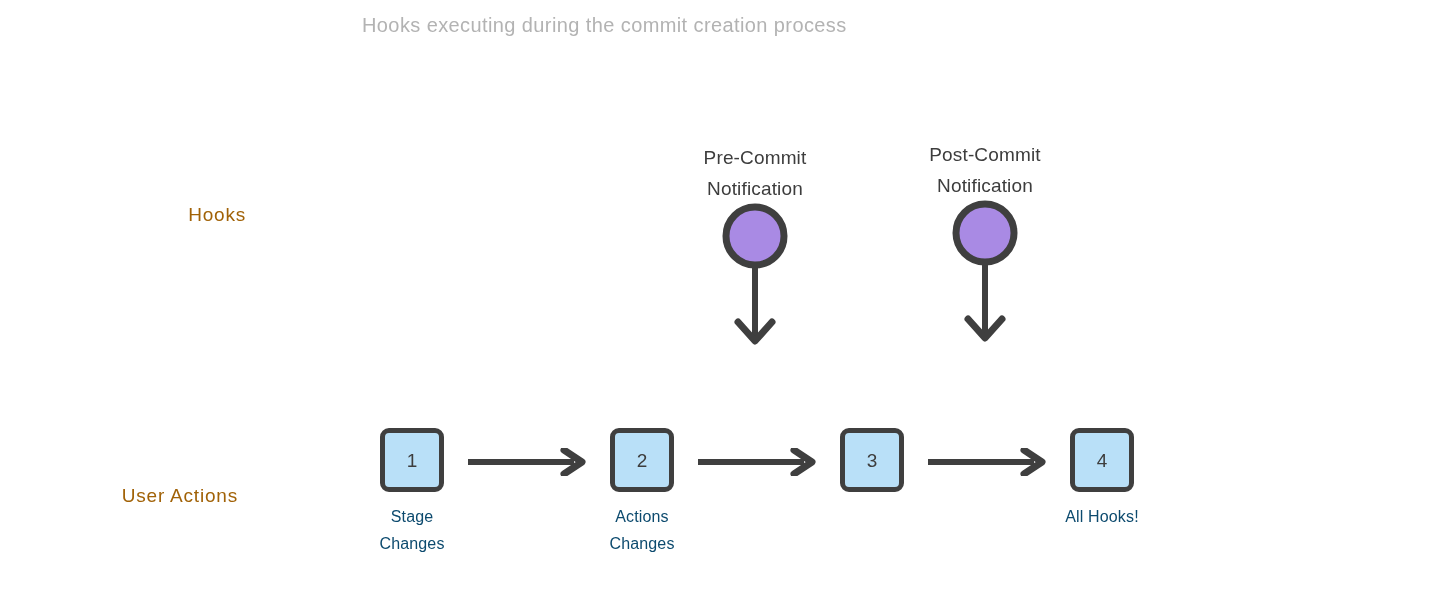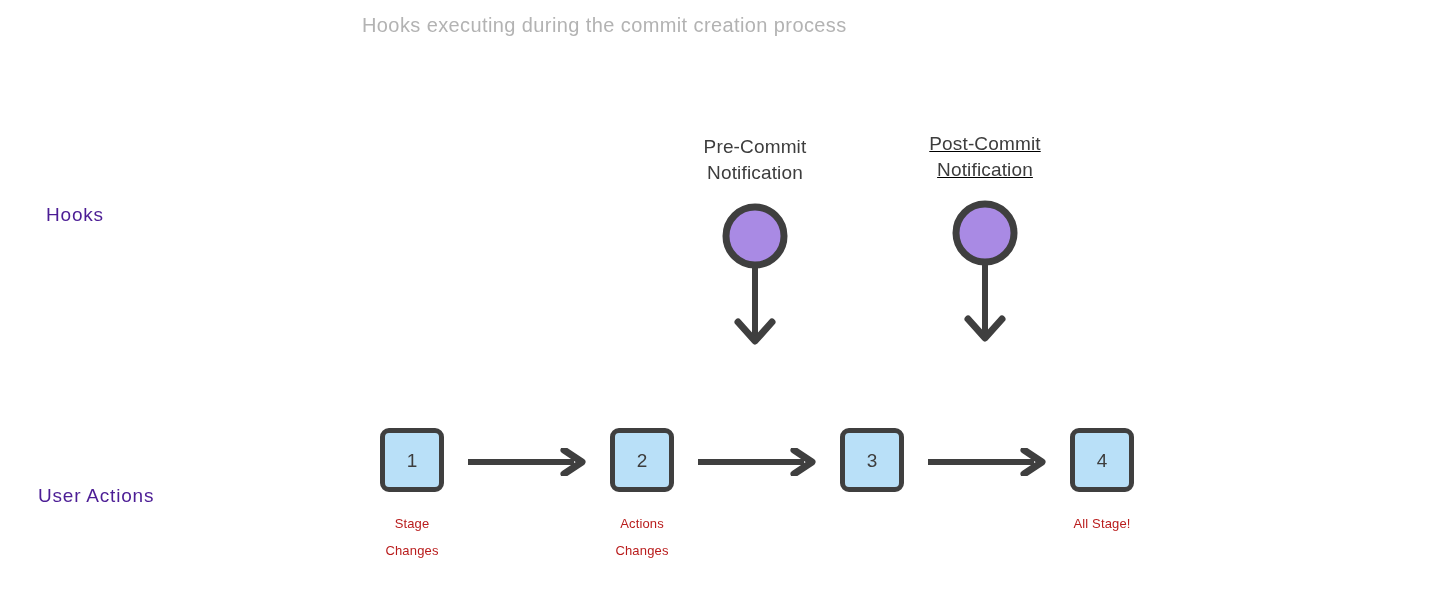--- a/index.html
+++ b/index.html
@@ -30,42 +30,44 @@
     font-size: 20px;
     letter-spacing: 0.4px;
     color: #b3b3b3;
     white-space: nowrap;
   }
 
   
   .row-label {
     position: absolute;
     width: 200px;
+    text-align: right;
     font-size: 19px;
     letter-spacing: 0.8px;
-    color: #4c1d95;
+    color: #a16207;
     white-space: nowrap;
   }
   .row-label.hooks   { left: 46px;  top: 204px; }
   .row-label.actions { left: 38px;  top: 485px; }
 
   
   .hook-group {
     position: absolute;
     top: 134px;
     width: 240px;
     margin-left: -120px;
   }
   .hook-caption {
     font-size: 19px;
-    line-height: 26px;
+    line-height: 31px;
     color: #3d3d3d;
     text-align: center;
     letter-spacing: 0.15px;
     white-space: pre-line;
+    margin-top: 8px;
   }
   .hook-marker {
     position: absolute;
     left: 0;
     width: 240px;
     display: flex;
     justify-content: center;
   }
   .hook-marker svg { display: block; }
 
@@ -88,24 +90,24 @@
     border: 5px solid #3f3f3f;
     border-radius: 9px;
     display: flex;
     align-items: center;
     justify-content: center;
     font-size: 19px;
     color: #3d3d3d;
     line-height: 1;
   }
   .step-caption {
-    margin-top: 18px;
-    font-size: 13px;
+    margin-top: 11px;
+    font-size: 16px;
     line-height: 27px;
-    color: #b91c1c;
+    color: #0c4a6e;
     text-align: center;
     letter-spacing: 0.15px;
     white-space: pre-line;
   }
 
   
   .connector {
     position: absolute;
     top: 448px;
     height: 28px;
@@ -131,21 +133,21 @@
 
         <circle cx="35" cy="35" r="29" fill="#a98ae4" stroke="#3f3f3f" stroke-width="7"></circle>
 
         <line x1="35" y1="64" x2="35" y2="140" stroke="#3f3f3f" stroke-width="6" stroke-linecap="butt"></line>
 
         <path d="M 18 121 L 35 140 L 52 121" fill="none" stroke="#3f3f3f" stroke-width="7" stroke-linecap="round" stroke-linejoin="round"></path>
       </svg>
     </div>
   </div>
 
-  <div class="hook-group" style="left:985px; top:131px;text-decoration:underline;">
+  <div class="hook-group" style="left:985px; top:131px;">
     <div class="hook-caption">Post-Commit
 Notification</div>
     <div class="hook-marker" style="top:67px;">
       <svg width="70" height="160" viewBox="0 0 70 160" aria-hidden="true">
         <circle cx="35" cy="35" r="29" fill="#a98ae4" stroke="#3f3f3f" stroke-width="7"></circle>
         <line x1="35" y1="64" x2="35" y2="140" stroke="#3f3f3f" stroke-width="6" stroke-linecap="butt"></line>
         <path d="M 18 121 L 35 140 L 52 121" fill="none" stroke="#3f3f3f" stroke-width="7" stroke-linecap="round" stroke-linejoin="round"></path>
       </svg>
     </div>
   </div>
@@ -190,16 +192,16 @@
   <div class="step" style="left:872px;">
     <div class="step-box-wrap">
       <div class="step-box">3</div>
     </div>
   </div>
 
   <div class="step" style="left:1102px;">
     <div class="step-box-wrap">
       <div class="step-box">4</div>
     </div>
-    <div class="step-caption">All Stage!</div>
+    <div class="step-caption">All Hooks!</div>
   </div>
 
 </div>
 
 </body></html>

